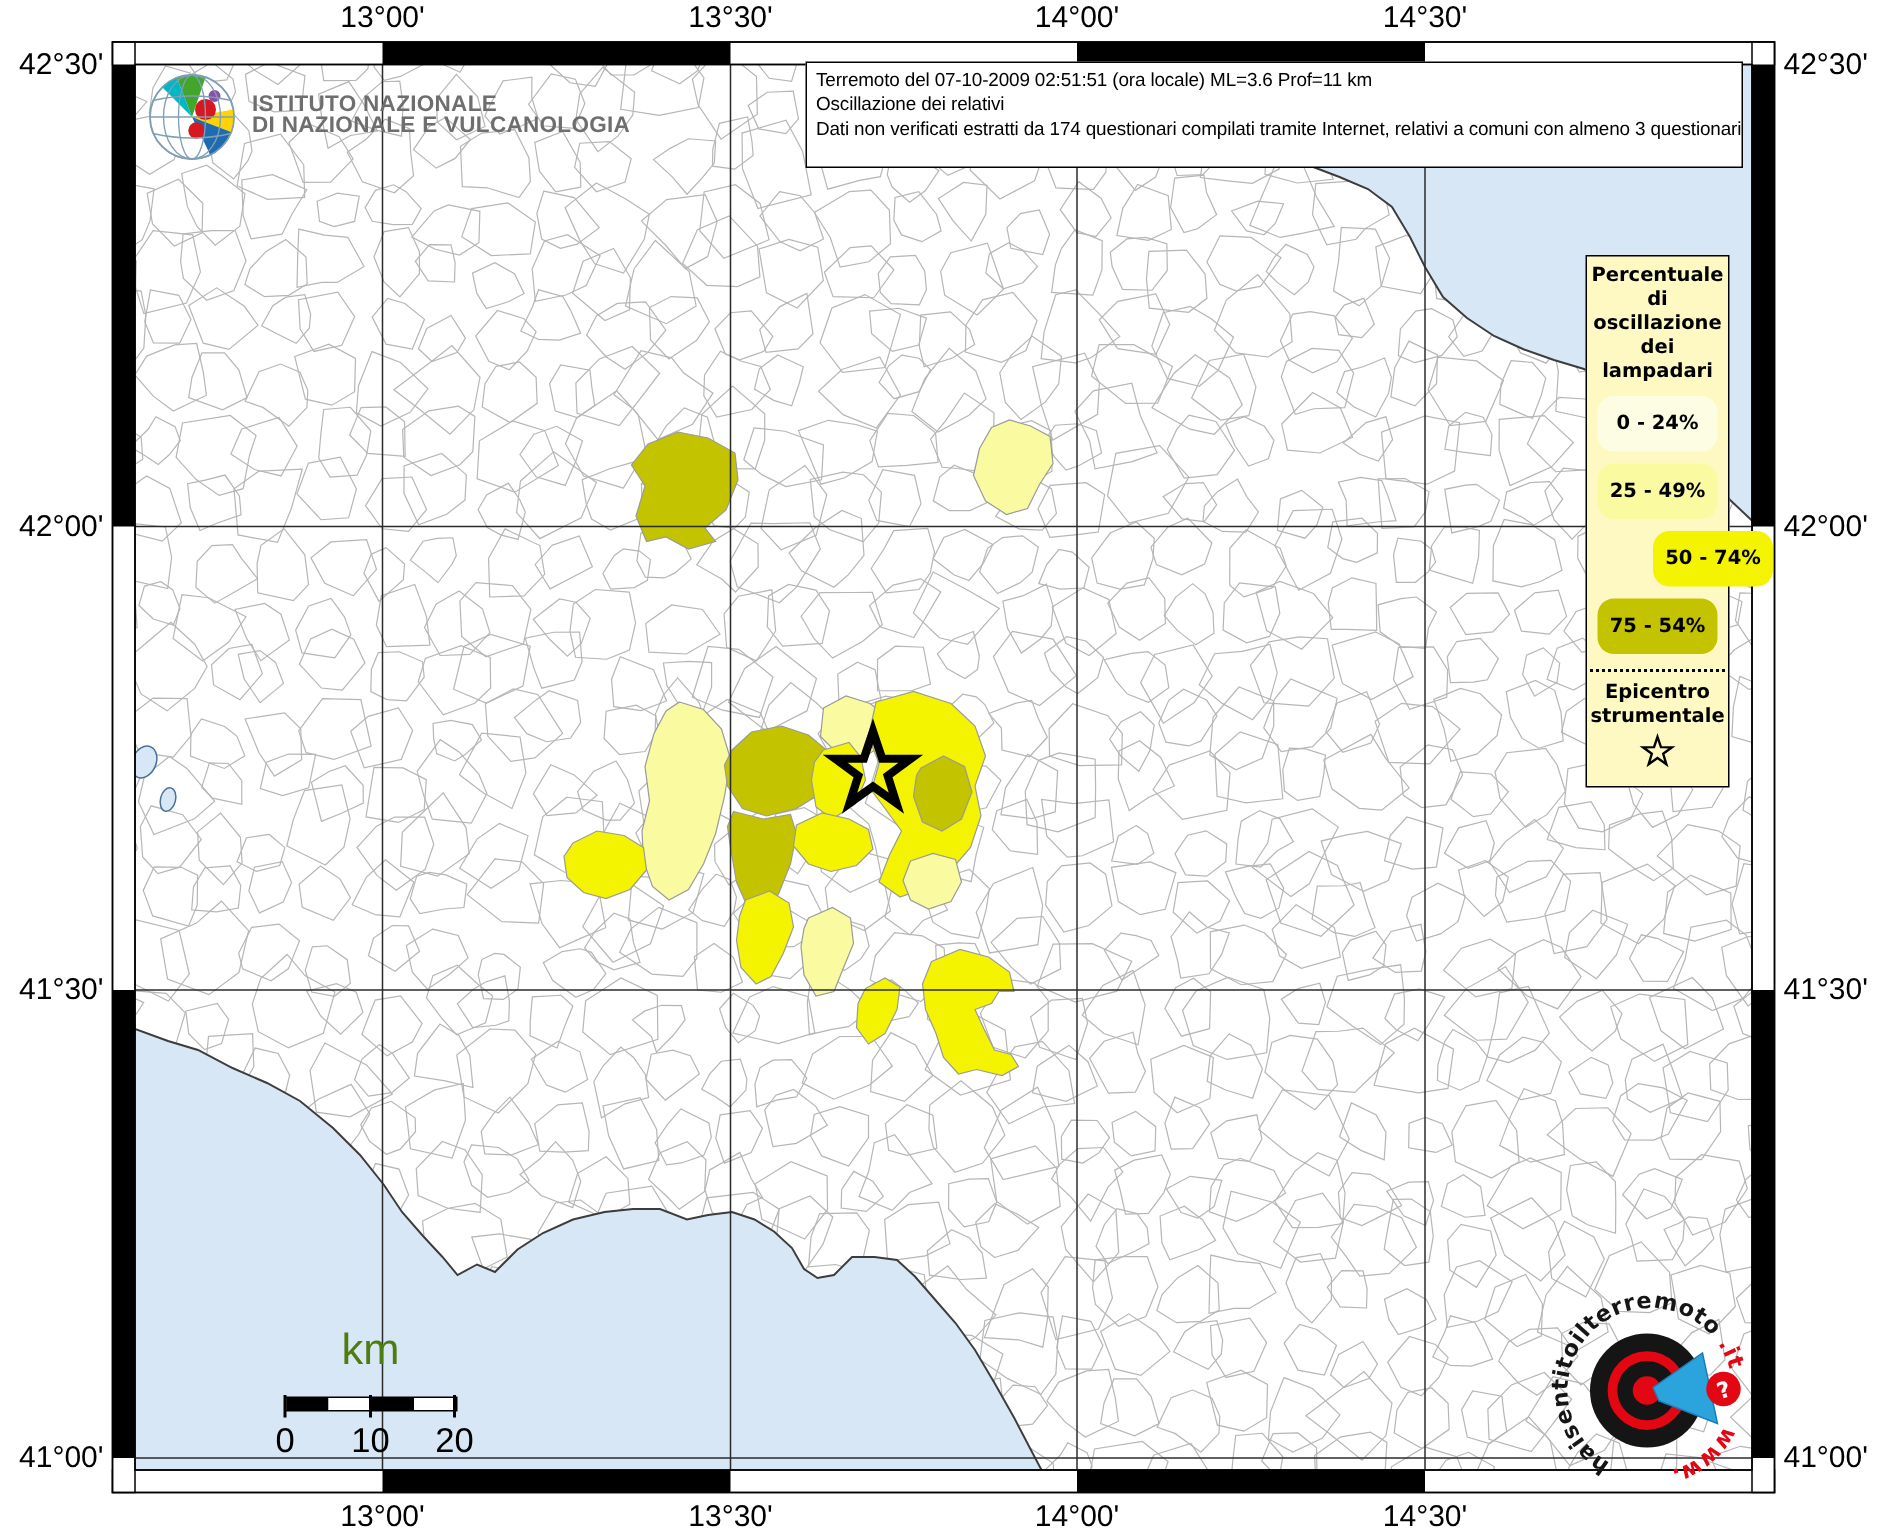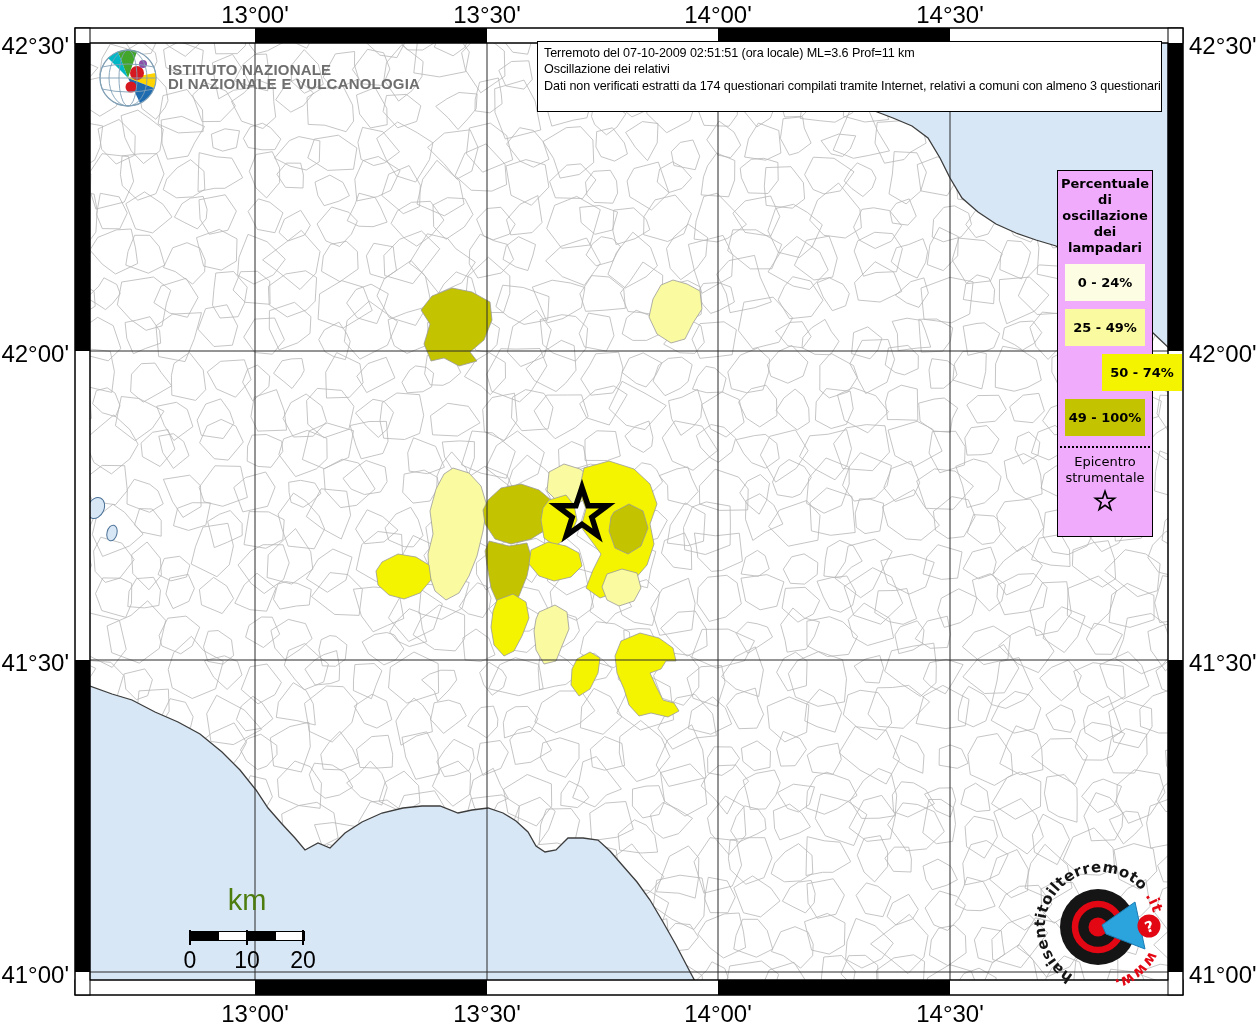--- a/index.html
+++ b/index.html
@@ -1,36 +1,36 @@
 <!DOCTYPE html>
 <html><head>
 <meta charset="utf-8">
 <style>
   html,body{margin:0;padding:0;background:#fff;}
   #app{position:relative;width:1257px;height:1024px;background:#fff;overflow:hidden;
        font-family:"Liberation Sans",sans-serif;}
   #map-svg{position:absolute;left:0;top:0;}
-  .axis-label{position:absolute;font-size:24px;color:#000;white-space:nowrap;}
+  .axis-label{position:absolute;font-size:20px;color:#000;white-space:nowrap;}
   .axis-top{top:1px;width:90px;text-align:center;}
   .axis-bottom{top:1000px;width:90px;text-align:center;}
   .axis-left{left:0;width:69px;text-align:right;}
   .axis-right{left:1189px;width:70px;text-align:left;}
   #info-box{position:absolute;left:537px;top:41px;width:611px;height:63px;background:#fff;
     border:1px solid #000;padding:3px 6px;font-size:12.6px;line-height:16.3px;
     letter-spacing:-0.1px;white-space:nowrap;overflow:hidden;color:#000;}
   #ingv-text{position:absolute;left:168px;top:63px;color:#6e6e6e;font-size:15px;
     font-weight:bold;line-height:13.5px;letter-spacing:0.2px;white-space:nowrap;}
-  #legend{position:absolute;left:1057px;top:170px;width:94px;background:#f0abfc;
+  #legend{position:absolute;left:1057px;top:170px;width:94px;background:#fef9c3;
     border:1px solid #000;font-family:"DejaVu Sans",sans-serif;text-align:center;
-    padding:5px 0 18px 0;}
+    padding:5px 0 6px 0;}
   #legend-title{font-size:13px;font-weight:bold;line-height:16px;white-space:pre-line;}
   .legend-swatch{width:80px;height:37px;margin:8px auto 0 auto;display:flex;
-    align-items:center;justify-content:center;font-size:13px;font-weight:bold;}
+    align-items:center;justify-content:center;font-size:13px;font-weight:bold;border-radius:11px;}
   #legend-divider{border-top:2px dotted #000;margin:10px 2px 6px 2px;}
-  #legend-epicenter{font-size:13px;font-weight:normal;line-height:16px;white-space:pre-line;}
+  #legend-epicenter{font-size:13px;font-weight:bold;line-height:16px;white-space:pre-line;}
   #legend-star{margin-top:2px;}
   #km-label{position:absolute;left:200px;top:884px;width:94px;text-align:center;
     font-size:29px;color:#4d7c0f;}
   #scalebar{position:absolute;left:190px;top:931px;width:113px;height:8px;
     border:1px solid #000;display:flex;}
   #scalebar .seg{flex:1;height:100%;}
   .sb-tick{position:absolute;width:2px;height:15px;background:#000;top:930px;}
   .sb-num{position:absolute;top:947px;width:40px;text-align:center;font-size:23px;color:#000;}
   .wm-text{font-family:"DejaVu Sans",sans-serif;font-weight:bold;}
 </style>
@@ -931,21 +931,21 @@
 
   <div id="legend">
     <div id="legend-title">Percentuale
 di
 oscillazione
 dei
 lampadari</div>
     <div class="legend-swatch" style="background: rgb(253, 253, 228);">0 - 24%</div>
     <div class="legend-swatch" style="background: rgb(250, 250, 160);">25 - 49%</div>
     <div class="legend-swatch" style="background: rgb(244, 244, 0); margin-left: 44px;">50 - 74%</div>
-    <div class="legend-swatch" style="background: rgb(195, 195, 0);">49 - 100%</div>
+    <div class="legend-swatch" style="background: rgb(195, 195, 0);">75 - 54%</div>
     <div id="legend-divider"></div>
     <div id="legend-epicenter">Epicentro
 strumentale</div>
     <svg id="legend-star" width="26" height="26" viewBox="0 0 26 26">
       <path d="M13,3.2 L15.3,10.1 L22.6,10.2 L16.8,14.5 L18.9,21.5 L13,17.3 L7.1,21.5 L9.2,14.5 L3.4,10.2 L10.7,10.1 Z" fill="none" stroke="#000" stroke-width="1.6" stroke-linejoin="miter"></path>
     </svg>
   </div>
 
   <div id="km-label">km</div>
   <div id="scalebar">

